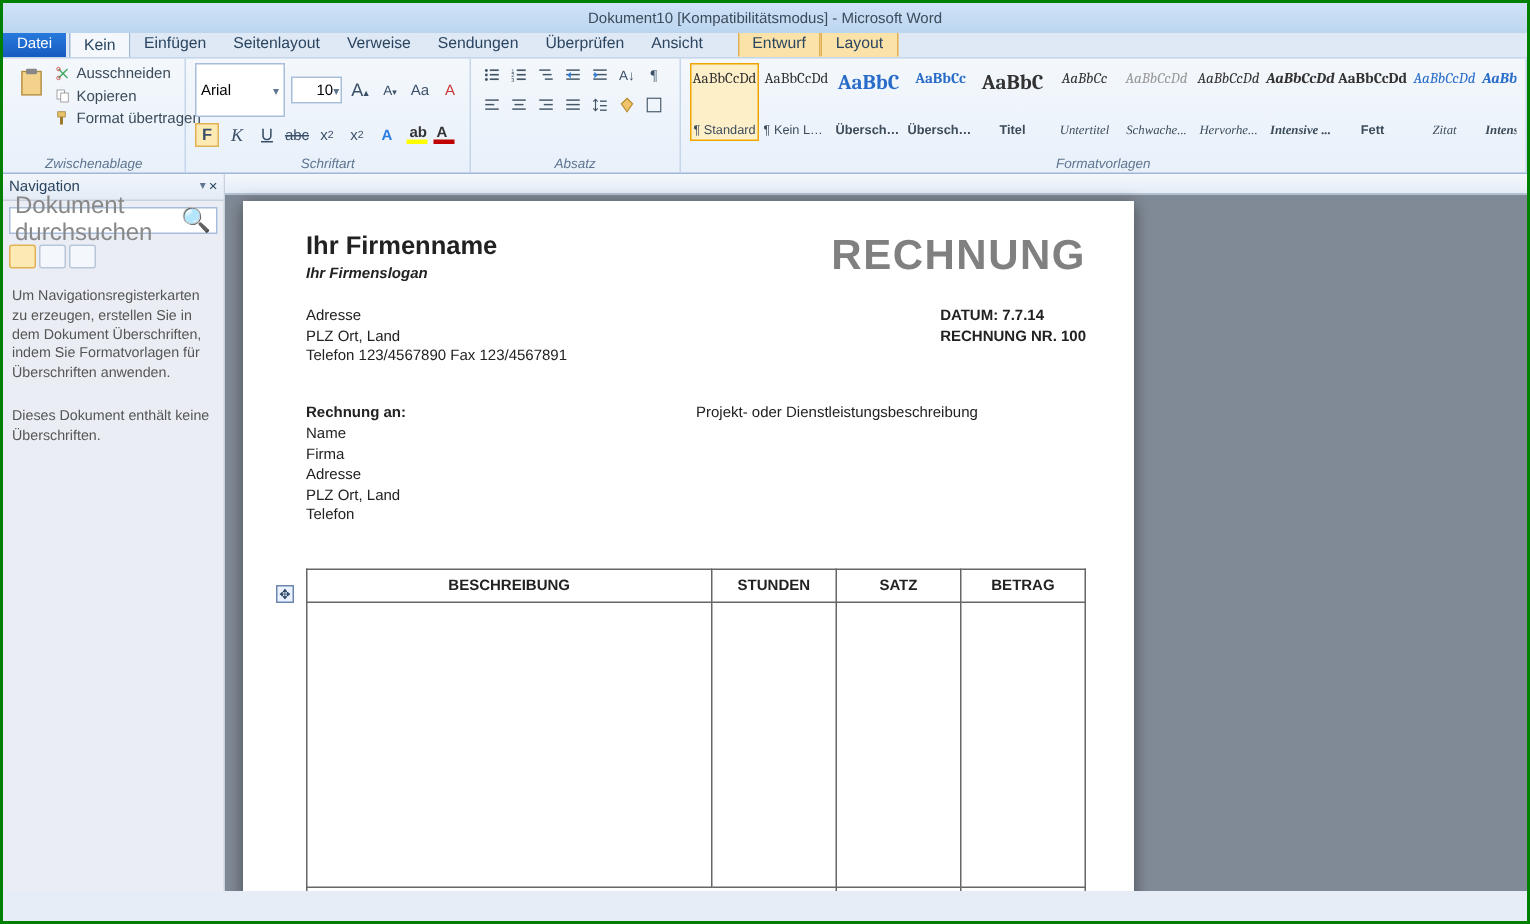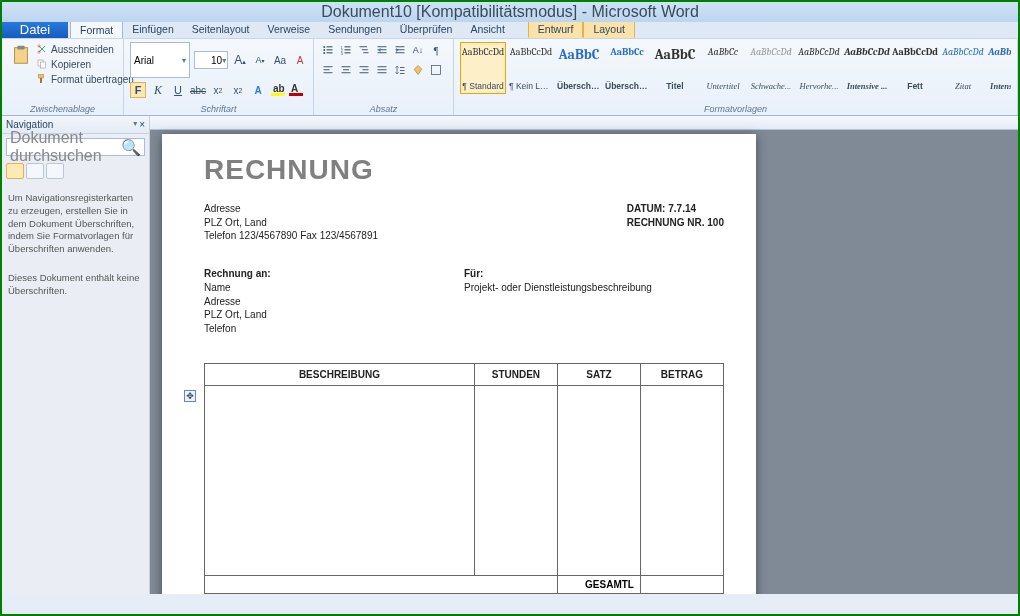--- a/index.html
+++ b/index.html
@@ -1,29 +1,29 @@
 <!DOCTYPE html>
 <html><head>
 <meta charset="utf-8">
 <style>
   * { margin: 0; padding: 0; box-sizing: border-box; }
   html, body { width: 1020px; height: 616px; font-family: "Segoe UI", Tahoma, Arial, sans-serif; overflow: hidden; background:#008000;}
   .app { position:relative; width:1016px; height:612px; margin:2px; background:#e6edf7; }
 
   
   .titlebar { height:20px; background: linear-gradient(#cfe3f7,#bcd5ef); display:flex; align-items:center; justify-content:center; position:relative;}
-  .title-text { font-size:16px; color:#3b4b5a; }
+  .title-text { font-size:10px; color:#3b4b5a; }
 
   
   .ctx-row { height:18px; background:#dfe9f5; position:relative; }
   .ctx-tab { position:absolute; left:378px; top:0; width:80px; height:18px; background:#f7c36b; color:#7a4a00; font-size:10px; display:flex; align-items:center; justify-content:center; border-radius:2px 2px 0 0;}
   
   
   .tab-row { height:18px; background:#dfe9f5; display:flex; align-items:flex-end; padding-left:0;}
-  .file-tab { width:66px; height:18px; background:linear-gradient(#2a7de1,#165bbf); color:#fff; font-size:13px; display:flex; align-items:center; justify-content:center; margin-right:2px;}
+  .file-tab { width:42px; height:18px; background:linear-gradient(#2a7de1,#165bbf); color:#fff; font-size:10px; display:flex; align-items:center; justify-content:center; margin-right:2px;}
   .tab { padding:0 9px; font-size:10.5px; color:#2b4560; height:18px; display:flex; align-items:center; cursor:default;}
   .tab.active { background:#f4f8fc; border:1px solid #9fb8d9; border-bottom:none; border-radius:2px 2px 0 0;}
   .tab.yellow { background:#fbe2a8; border:1px solid #e1b255; border-bottom:1px solid #fbe2a8;}
   
   
   .ribbon { height:78px; background:linear-gradient(#f4f8fc,#e8f0fa); border-top:1px solid #c6d6ea; border-bottom:1px solid #9fb8d9; display:flex; }
   .group { border-right:1px solid #c6d6ea; padding:3px 6px 1px 6px; display:flex; flex-direction:column; justify-content:space-between;}
   .group-body { flex:1; display:flex; align-items:flex-start; }
   .group-label { font-size:9px; color:#5f7590; text-align:center; padding-top:2px;font-style:italic;}
   .btn-sm { font-size:10px; color:#3b4b5a; display:flex; align-items:center; gap:3px; padding:1px 2px; white-space:nowrap;}
@@ -100,21 +100,21 @@
   <div class="ctx-row">
     <div class="ctx-tab">Tabellentools</div>
   </div>
 
   <div class="titlebar" style="position:absolute; top:0; left:0; right:0;">
     <span class="title-text">Dokument10 [Kompatibilitätsmodus] - Microsoft Word</span>
   </div>
 
   <div class="tab-row">
     <div class="file-tab">Datei</div>
-    <div class="tab active">Format</div>
+    <div class="tab active">Kein</div>
     <div class="tab">Einfügen</div>
     <div class="tab">Seitenlayout</div>
     <div class="tab">Verweise</div>
     <div class="tab">Sendungen</div>
     <div class="tab">Überprüfen</div>
     <div class="tab">Ansicht</div>
     <div style="width:14px"></div>
     <div class="tab yellow">Entwurf</div>
     <div class="tab yellow">Layout</div>
   </div>
@@ -385,45 +385,49 @@
       <div class="nav-msg">Um Navigationsregisterkarten zu erzeugen, erstellen Sie in dem Dokument Überschriften, indem Sie Formatvorlagen für Überschriften anwenden.</div>
       <div class="nav-msg">Dieses Dokument enthält keine Überschriften.</div>
     </div>
 
     <div class="canvas">
       <div class="ruler"></div>
 
       <div class="page">
 
         <div class="company-row">
+          <div class="company">
+            <h1>Ihr Firmenname</h1>
+            <div class="slogan">Ihr Firmenslogan</div>
+          </div>
           <div class="invoice-title">RECHNUNG</div>
         </div>
 
         <div class="company-row">
           <div class="addr">
             <div>Adresse</div>
             <div>PLZ Ort, Land</div>
             <div>Telefon 123/4567890     Fax 123/4567891</div>
           </div>
           <div class="meta-right">
             <div><span>DATUM:</span>&nbsp;<span>7.7.14</span></div>
             <div>RECHNUNG  NR. 100</div>
           </div>
         </div>
 
         <div class="two-col">
           <div class="c">
             <div class="clab">Rechnung an:</div>
             <div>Name</div>
+            <div>Firma</div>
             <div>Adresse</div>
             <div>PLZ Ort, Land</div>
             <div>Telefon</div>
           </div>
           <div class="c">
-            <div class="clab">Für:</div>
             <div>Projekt- oder Dienstleistungsbeschreibung</div>
           </div>
         </div>
 
         <div class="anchor">✥</div>
 
         <table class="inv">
           <thead>
             <tr>
               <th style="width:52%">BESCHREIBUNG</th>

